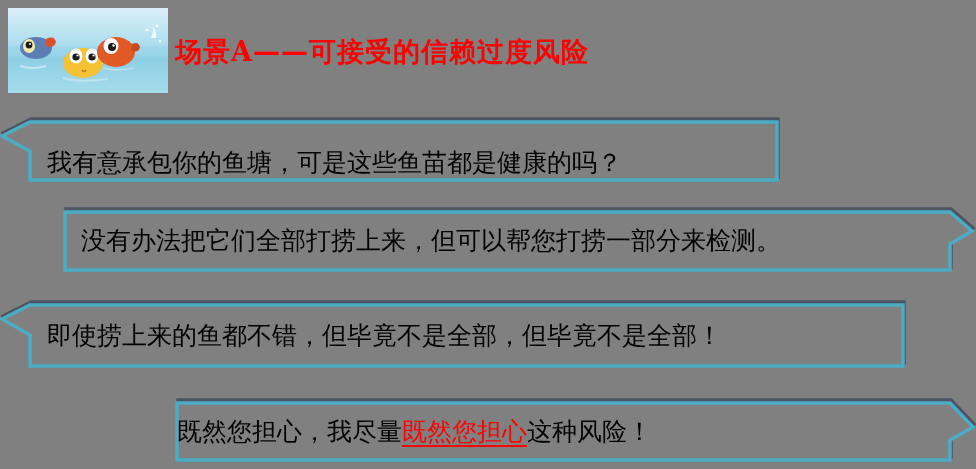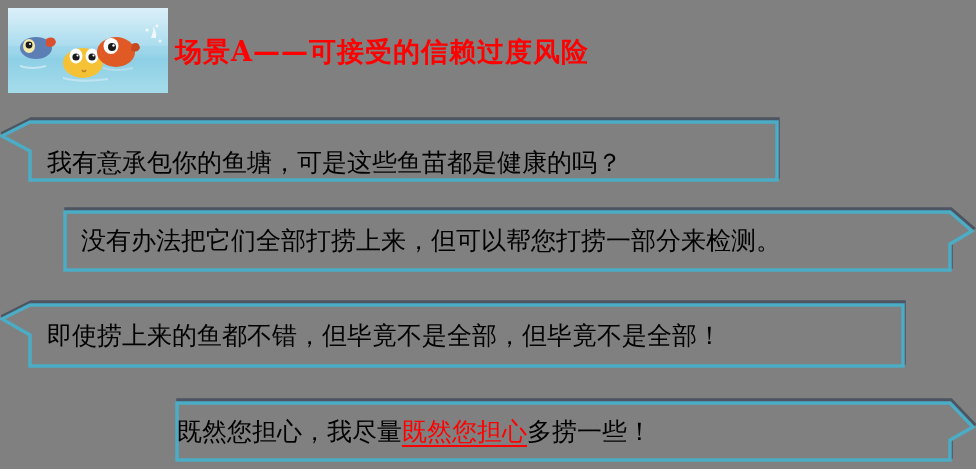--- a/index.html
+++ b/index.html
@@ -112,15 +112,15 @@
 </div>
 
 <div class="callout" id="callout-4">
   <svg width="804" height="68" viewBox="0 0 804 68">
     <path d="M5,5 L778,5 L801,29 L778,42 L778,62 L5,62 Z"></path>
   </svg>
   <div class="bubble-text">
     <span>既然您担心</span>
       <span>，我尽量</span>
       <span class="seg-red-u">既然您担心</span>
-      <span>多捞一些！</span>
+      <span>这种风险！</span>
   </div>
 </div>
 
 </body></html>

